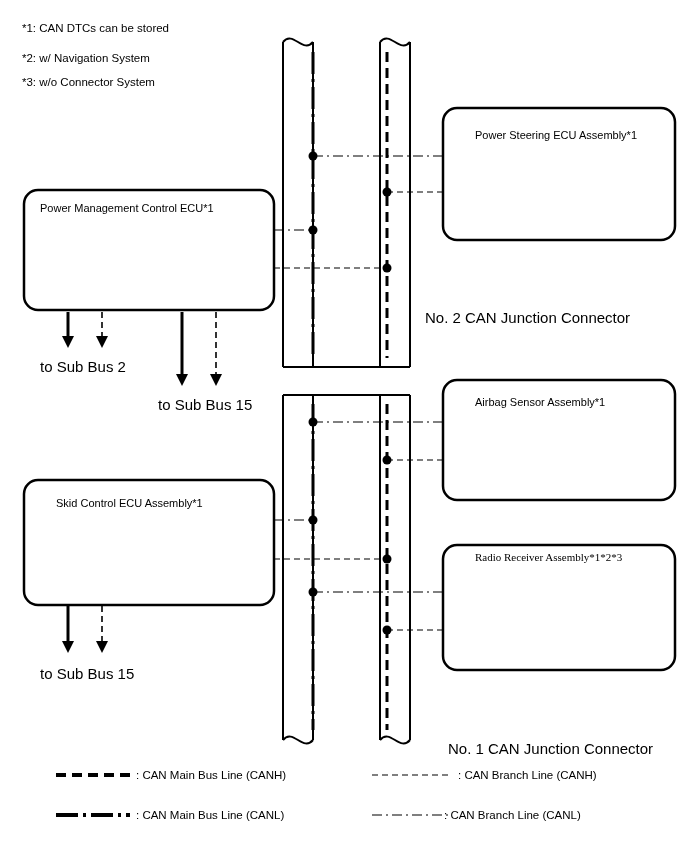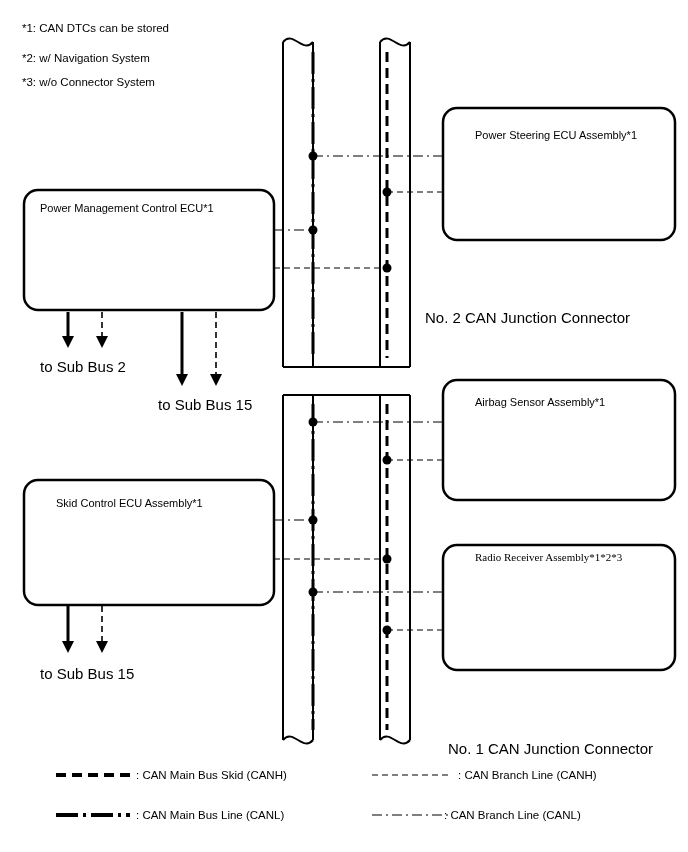--- a/index.html
+++ b/index.html
@@ -180,19 +180,19 @@
 
   <div>
     <div class="plain-label" style="left:425px; top:309px;">No. 2 CAN Junction Connector</div>
     <div class="plain-label" style="left:448px; top:700px;margin-top:40px;">No. 1 CAN Junction Connector</div>
     <div class="plain-label" style="left:40px; top:358px;">to Sub Bus 2</div>
     <div class="plain-label" style="left:158px; top:396px;">to Sub Bus 15</div>
     <div class="plain-label" style="left:40px; top:665px;">to Sub Bus 15</div>
   </div>
 
   <div>
-    <div class="legend-text" style="left:136px; top:769px;">: CAN Main Bus Skid (CANH)</div>
+    <div class="legend-text" style="left:136px; top:769px;">: CAN Main Bus Line (CANH)</div>
     <div class="legend-text" style="left:458px; top:769px;">: CAN Branch Line (CANH)</div>
     <div class="legend-text" style="left:136px; top:809px;text-align:right;">: CAN Main Bus Line (CANL)</div>
     <div class="legend-text" style="left:444px; top:809px;">: CAN Branch Line (CANL)</div>
   </div>
 
 </div>
 
 </body></html>

